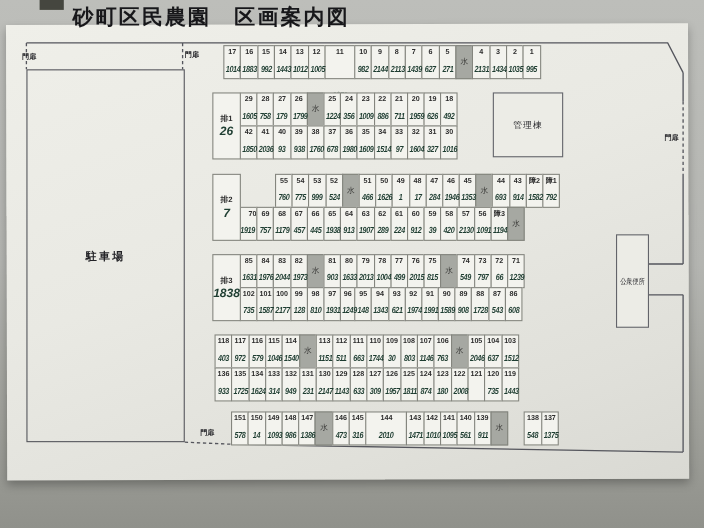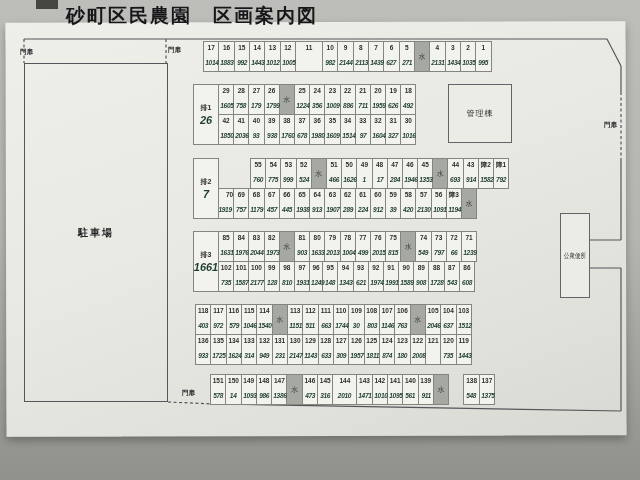--- a/index.html
+++ b/index.html
@@ -541,21 +541,21 @@
             <div class="pn">87</div>
             <div class="pv">543</div>
           </div>
           <div class="cell" style="width: 16.2px;">
             <div class="pn">86</div>
             <div class="pv">608</div>
           </div>
         </div>
         <div class="side-label" style="left: 193px; top: 231px; height: 61px;">
           <div class="sl-n">排3</div>
-          <div class="sl-v">1661</div>
+          <div class="sl-v">1838</div>
         </div>
         <div class="row" style="left: 195px; top: 304px;">
           <div class="cell" style="width: 16.33px;">
             <div class="pn">118</div>
             <div class="pv">403</div>
           </div>
           <div class="cell" style="width: 16.33px;">
             <div class="pn">117</div>
             <div class="pv">972</div>
           </div>
@@ -715,21 +715,21 @@
           </div>
           <div class="cell water" style="width: 16.3px;">水</div>
           <div class="cell" style="width: 16.3px;">
             <div class="pn">146</div>
             <div class="pv">473</div>
           </div>
           <div class="cell" style="width: 16.3px;">
             <div class="pn">145</div>
             <div class="pv">316</div>
           </div>
-          <div class="cell" style="width: 25px;">
+          <div class="cell" style="width: 38px;">
             <div class="pn">144</div>
             <div class="pv">2010</div>
           </div>
           <div class="cell" style="width: 16.3px;">
             <div class="pn">143</div>
             <div class="pv">1471</div>
           </div>
           <div class="cell" style="width: 16.3px;">
             <div class="pn">142</div>
             <div class="pv">1010</div>

